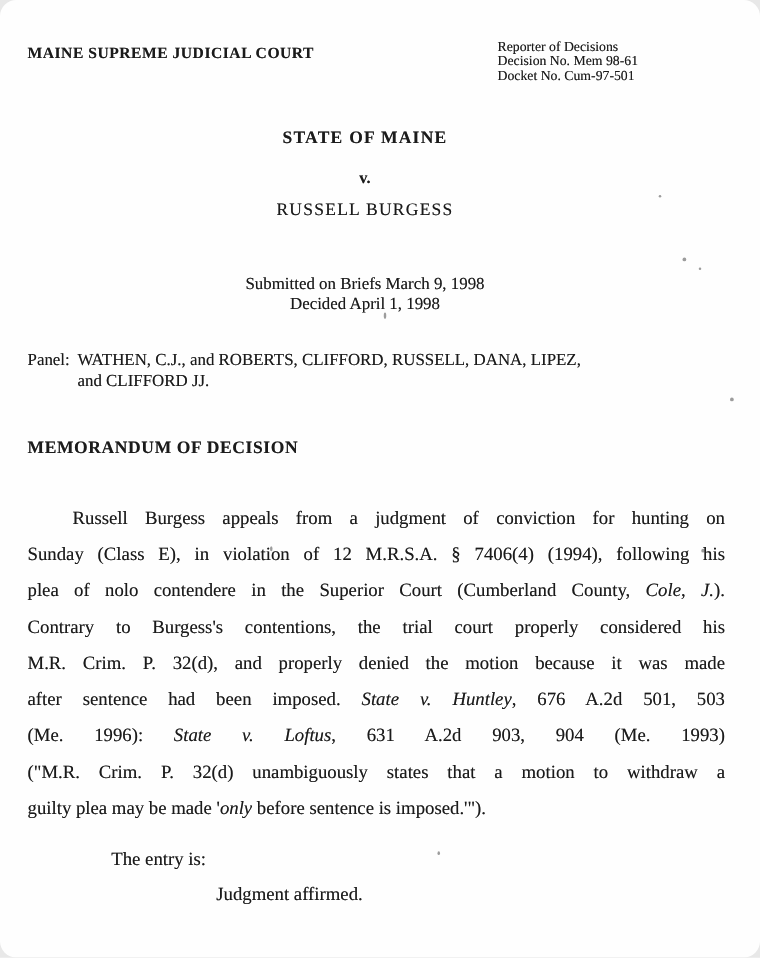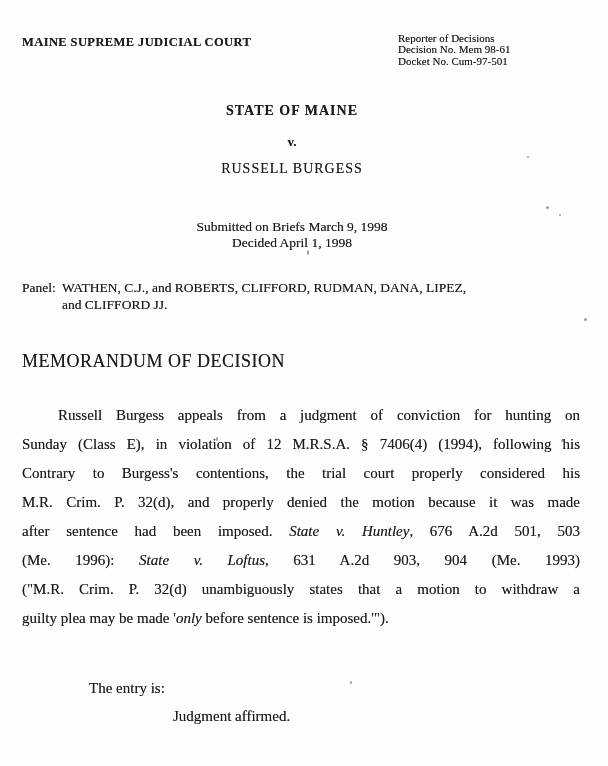--- a/index.html
+++ b/index.html
@@ -5,20 +5,21 @@
   html, body { margin: 0; padding: 0; background: #e8e8e8; }
   .page {
     position: relative;
     width: 608px;
     height: 766px;
     background: #fefefe;
     font-family: "Liberation Serif", serif;
     color: #1b1b1b;
     overflow: hidden;
     text-shadow: 0 0 0.45px rgba(20,20,20,0.55); 
+    border-radius: 13px;
   }
   .header-left {
     position: absolute; left: 22px; top: 35px;
     font-size: 12.5px; font-weight: 600; letter-spacing: 0.4px;
   }
   .header-right {
     position: absolute; left: 398px; top: 33px;
     font-size: 11px; line-height: 11.3px;
   }
   .caption {
@@ -35,21 +36,21 @@
     text-align: center; font-size: 13.5px; line-height: 15.5px;
   }
   .panel {
     position: absolute; left: 22px; top: 280px; width: 558px;
     font-size: 13.5px; line-height: 16.5px;
     display: flex;
   }
   .panel-label { width: 40px; flex: 0 0 40px; }
   .memo-heading {
     position: absolute; left: 22px; top: 351px;
-    font-size: 18px; font-weight: 400; letter-spacing: 0.5px;
+    font-size: 14px; font-weight: 700; letter-spacing: 0.5px;
   }
   .para {
     position: absolute; left: 22px; top: 379px; width: 558px;
     font-size: 15px; line-height: 29px;
   }
   .para .body-line {
     text-align: justify;
     text-align-last: justify;
     white-space: normal;
     height: 29px;
@@ -95,30 +96,31 @@
   </div>
 
   <div class="dates">
     <div>Submitted on Briefs March 9, 1998</div>
     <div>Decided April 1, 1998</div>
   </div>
 
   <div class="panel">
     <span class="panel-label">Panel:</span>
     <span class="panel-justices">
-      <span>WATHEN, C.J., and ROBERTS, CLIFFORD, RUDMAN, DANA, LIPEZ,</span><br>
+      <span>WATHEN, C.J., and ROBERTS, CLIFFORD, RUSSELL, DANA, LIPEZ,</span><br>
       <span>and CLIFFORD JJ.</span>
     </span>
   </div>
 
   <div class="memo-heading">MEMORANDUM OF DECISION</div>
 
   <div class="para">
       <div class="body-line"><span>Russell Burgess appeals from a judgment of conviction for hunting on</span></div>
       <div class="body-line"><span>Sunday (Class E), in violation of 12 M.R.S.A. § 7406(4) (1994), following his</span></div>
+      <div class="body-line"><span>plea of nolo contendere in the Superior Court (Cumberland County, </span><em>Cole, J.</em><span>).</span></div>
       <div class="body-line"><span>Contrary to Burgess's contentions, the trial court properly considered his</span></div>
       <div class="body-line"><span>M.R. Crim. P. 32(d), and properly denied the motion because it was made</span></div>
       <div class="body-line"><span>after sentence had been imposed. </span><em>State v. Huntley</em><span>, 676 A.2d 501, 503</span></div>
       <div class="body-line"><span>(Me. 1996): </span><em>State v. Loftus</em><span>, 631 A.2d 903, 904 (Me. 1993)</span></div>
       <div class="body-line"><span>("M.R. Crim. P. 32(d) unambiguously states that a motion to withdraw a</span></div>
       <div class="body-line"><span>guilty plea may be made '</span><em>only</em><span> before sentence is imposed.'").</span></div>
     </div>
 
   <div class="entry-lead">The entry is:</div>
   <div class="judgment">Judgment affirmed.</div>

